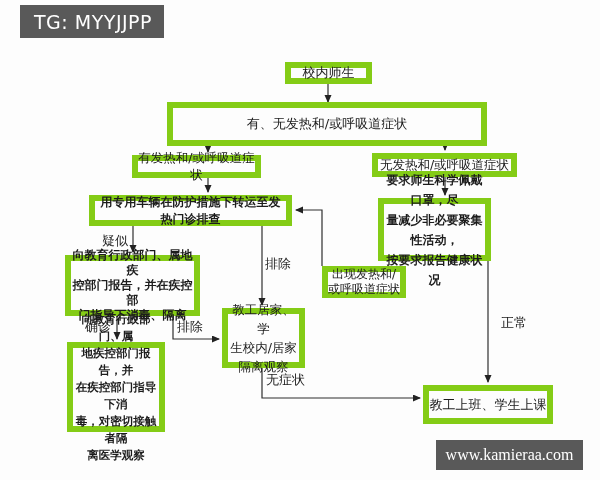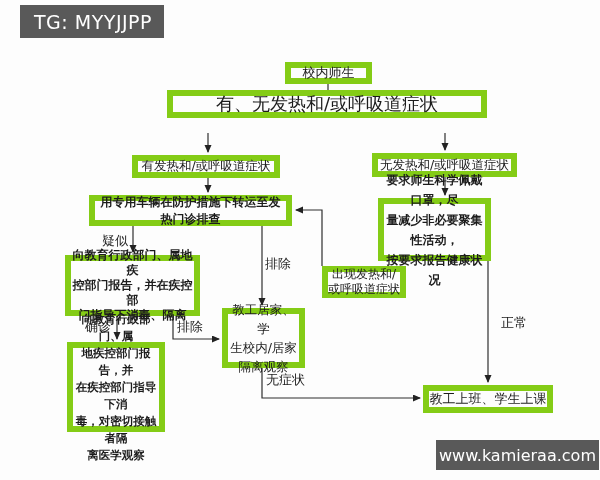--- a/index.html
+++ b/index.html
@@ -5,41 +5,41 @@
   html,body{margin:0;padding:0;background:#ffffff;}
   #stage{
     position:relative;width:600px;height:480px;background:#fdfdfd;overflow:hidden;
     font-family:"DejaVu Sans",sans-serif;color:#1c1c1c;
   }
   .bar{
     position:absolute;background:#595959;color:#ffffff;
     display:flex;align-items:center;margin-left:13px;
   }
   #tg-bar{left:7px;top:5px;width:130px;height:33px;font-size:19px;padding-left:14px;letter-spacing:.5px;}
-  #url-bar{left:423px;top:440px;width:163px;height:30px;font-size:16px;justify-content:center;}
+  #url-bar{left:423px;top:440px;width:147px;height:30px;font-size:16px;justify-content:center;font-family:Liberation Serif, serif;}
   .node{
     position:absolute;border:6px solid #84cc16;background:#fdfdfd;
     display:flex;align-items:center;justify-content:center;text-align:center;
     white-space:pre-line;line-height:1.35;box-sizing:border-box;
   }
   .bold{font-weight:bold;}
   .lbl{position:absolute;font-size:13px;white-space:nowrap;}
   #edges{position:absolute;left:0;top:0;width:600px;height:480px;}
   
   #n-campus  {left:285px;top:62px; width:87px; height:22px;font-size:13px;}
-  #n-both    {left:167px;top:90px;width:320px;height:28px;font-size:18px;}
-  #n-has     {left:132px;top:155px;width:148px;height:23px;font-size:12.5px;}
+  #n-both    {left:167px;top:102px;width:320px;height:44px;font-size:13px;}
+  #n-has     {left:132px;top:155px;width:129px;height:23px;font-size:12.5px;}
   #n-none    {left:372px;top:153px;width:145px;height:24px;font-size:12.5px;}
   #n-transfer{left:89px; top:195px;width:203px;height:31px;font-size:12px;}
   #n-mask    {left:378px;top:198px;width:113px;height:63px;font-size:12px;line-height:20px;}
   #n-report1 {left:65px; top:255px;width:135px;height:61px;font-size:12px;line-height:15px;}
   #n-report2 {left:67px; top:342px;width:98px; height:90px;font-size:11.5px;line-height:17px;}
   #n-observe {left:222px;top:308px;width:83px; height:60px;font-size:12.5px;line-height:19px;}
   #n-onset   {left:322px;top:266px;width:84px; height:32px;font-size:12px;line-height:15px;}
-  #n-work    {left:423px;top:385px;width:130px;height:28px;font-size:13px;}
+  #n-work    {left:423px;top:385px;width:130px;height:39px;font-size:13px;}
   #l-suspected   {left:102px;top:232px;}
   #l-excluded-mid{left:265px;top:255px;}
   #l-confirmed   {left:85px; top:318px;}
   #l-excluded-left{left:177px;top:318px;}
   #l-nosymptom   {left:266px;top:371px;}
   #l-normal      {left:493px;top:314px;margin-left:8px;}
 </style>
 </head>
 <body>
 

